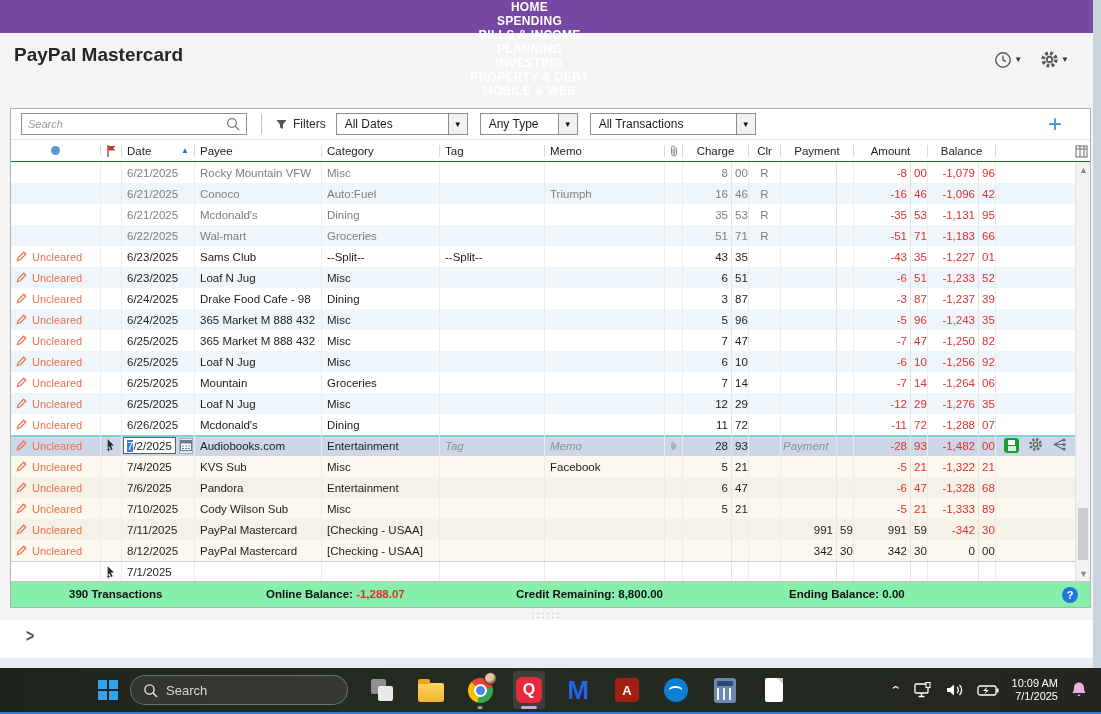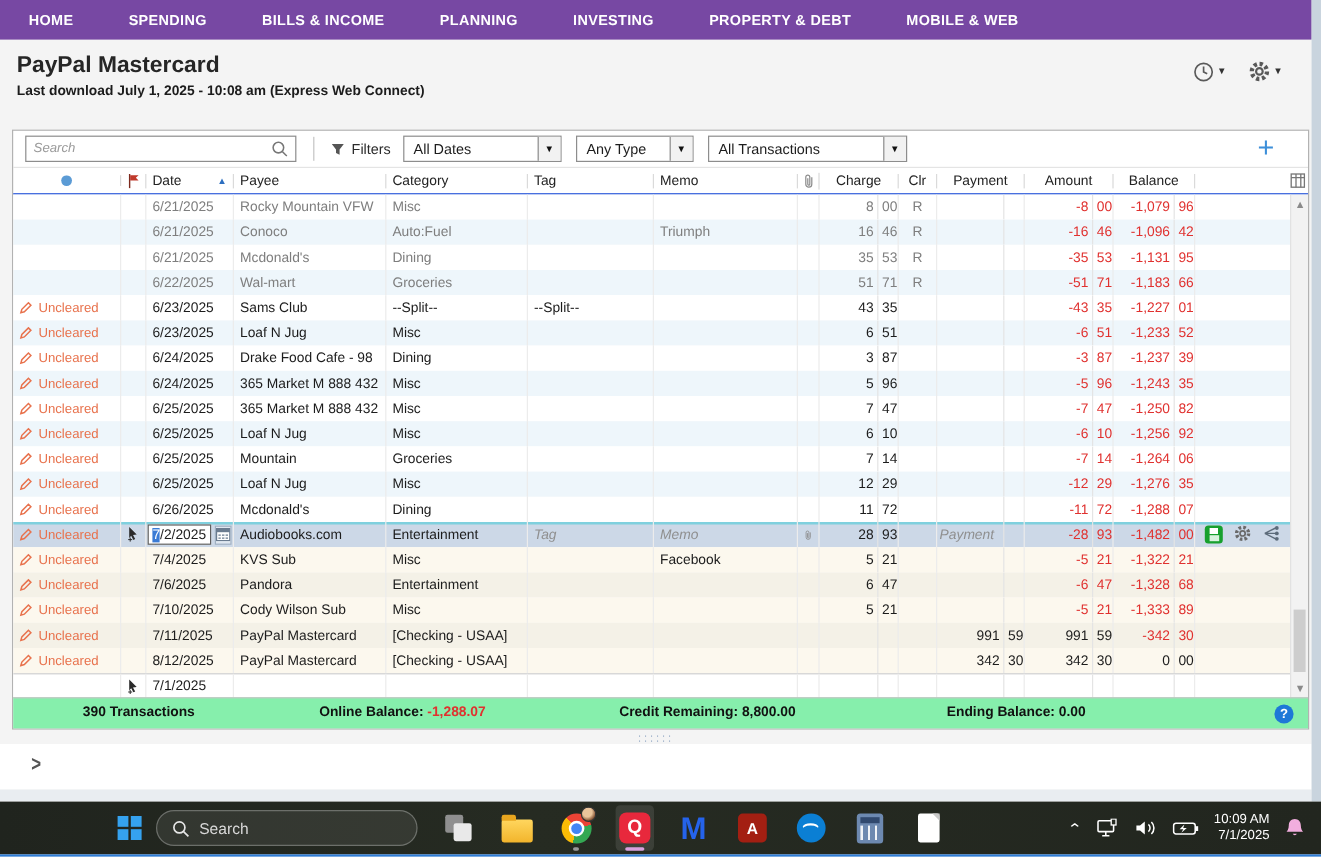--- a/index.html
+++ b/index.html
@@ -1,21 +1,21 @@
 <!DOCTYPE html>
 <html><head>
 <meta charset="utf-8">
 <style>
   * { margin:0; padding:0; box-sizing:border-box; }
   html,body { width:1101px; height:714px; overflow:hidden; background:#f4f4f4;
     font-family:"Liberation Sans", sans-serif; position:relative; }
 
   
   .navbar { position:absolute; left:0; top:0; width:1093px; height:33px; background:#7748a3;
-    display:flex; align-items:center; padding-left:24px; }
+    display:flex; align-items:center; padding-left:12px;flex-direction:column; }
   .nav-item { color:#fff; font-size:12px; font-weight:bold; letter-spacing:.3px; margin-right:46px;
     white-space:nowrap; cursor:default; }
 
   
   .page-header { position:absolute; left:14px; top:44px; }
   .page-title { font-size:19px; font-weight:bold; color:#262626; }
   .page-subtitle { font-size:11.5px; font-weight:600; color:#1c1c1c; margin-top:4px; }
   .header-icons { position:absolute; top:50px; right:32px; display:flex; gap:18px; align-items:center; }
   .icon-btn { display:flex; align-items:center; gap:2px; }
   .caret { font-size:8px; color:#333; }
@@ -172,21 +172,20 @@
   <span class="nav-item">SPENDING</span>
   <span class="nav-item">BILLS &amp; INCOME</span>
   <span class="nav-item">PLANNING</span>
   <span class="nav-item">INVESTING</span>
   <span class="nav-item">PROPERTY &amp; DEBT</span>
   <span class="nav-item">MOBILE &amp; WEB</span>
 </div>
 
 <div class="page-header">
   <div class="page-title">PayPal Mastercard</div>
-  <div class="page-subtitle">Last download July 1, 2025 - 10:08 am (Express Web Connect)</div>
 </div>
 
 <div class="header-icons">
   <span class="icon-btn">
     <svg width="18" height="18" viewBox="0 0 18 18">
         <circle cx="9" cy="9" r="7.2" fill="none" stroke="#5a5a5a" stroke-width="1.4"></circle>
         <path d="M9 4.5V9l3 1.5" fill="none" stroke="#5a5a5a" stroke-width="1.4"></path>
       </svg>
     <span class="caret">▼</span>
   </span>

